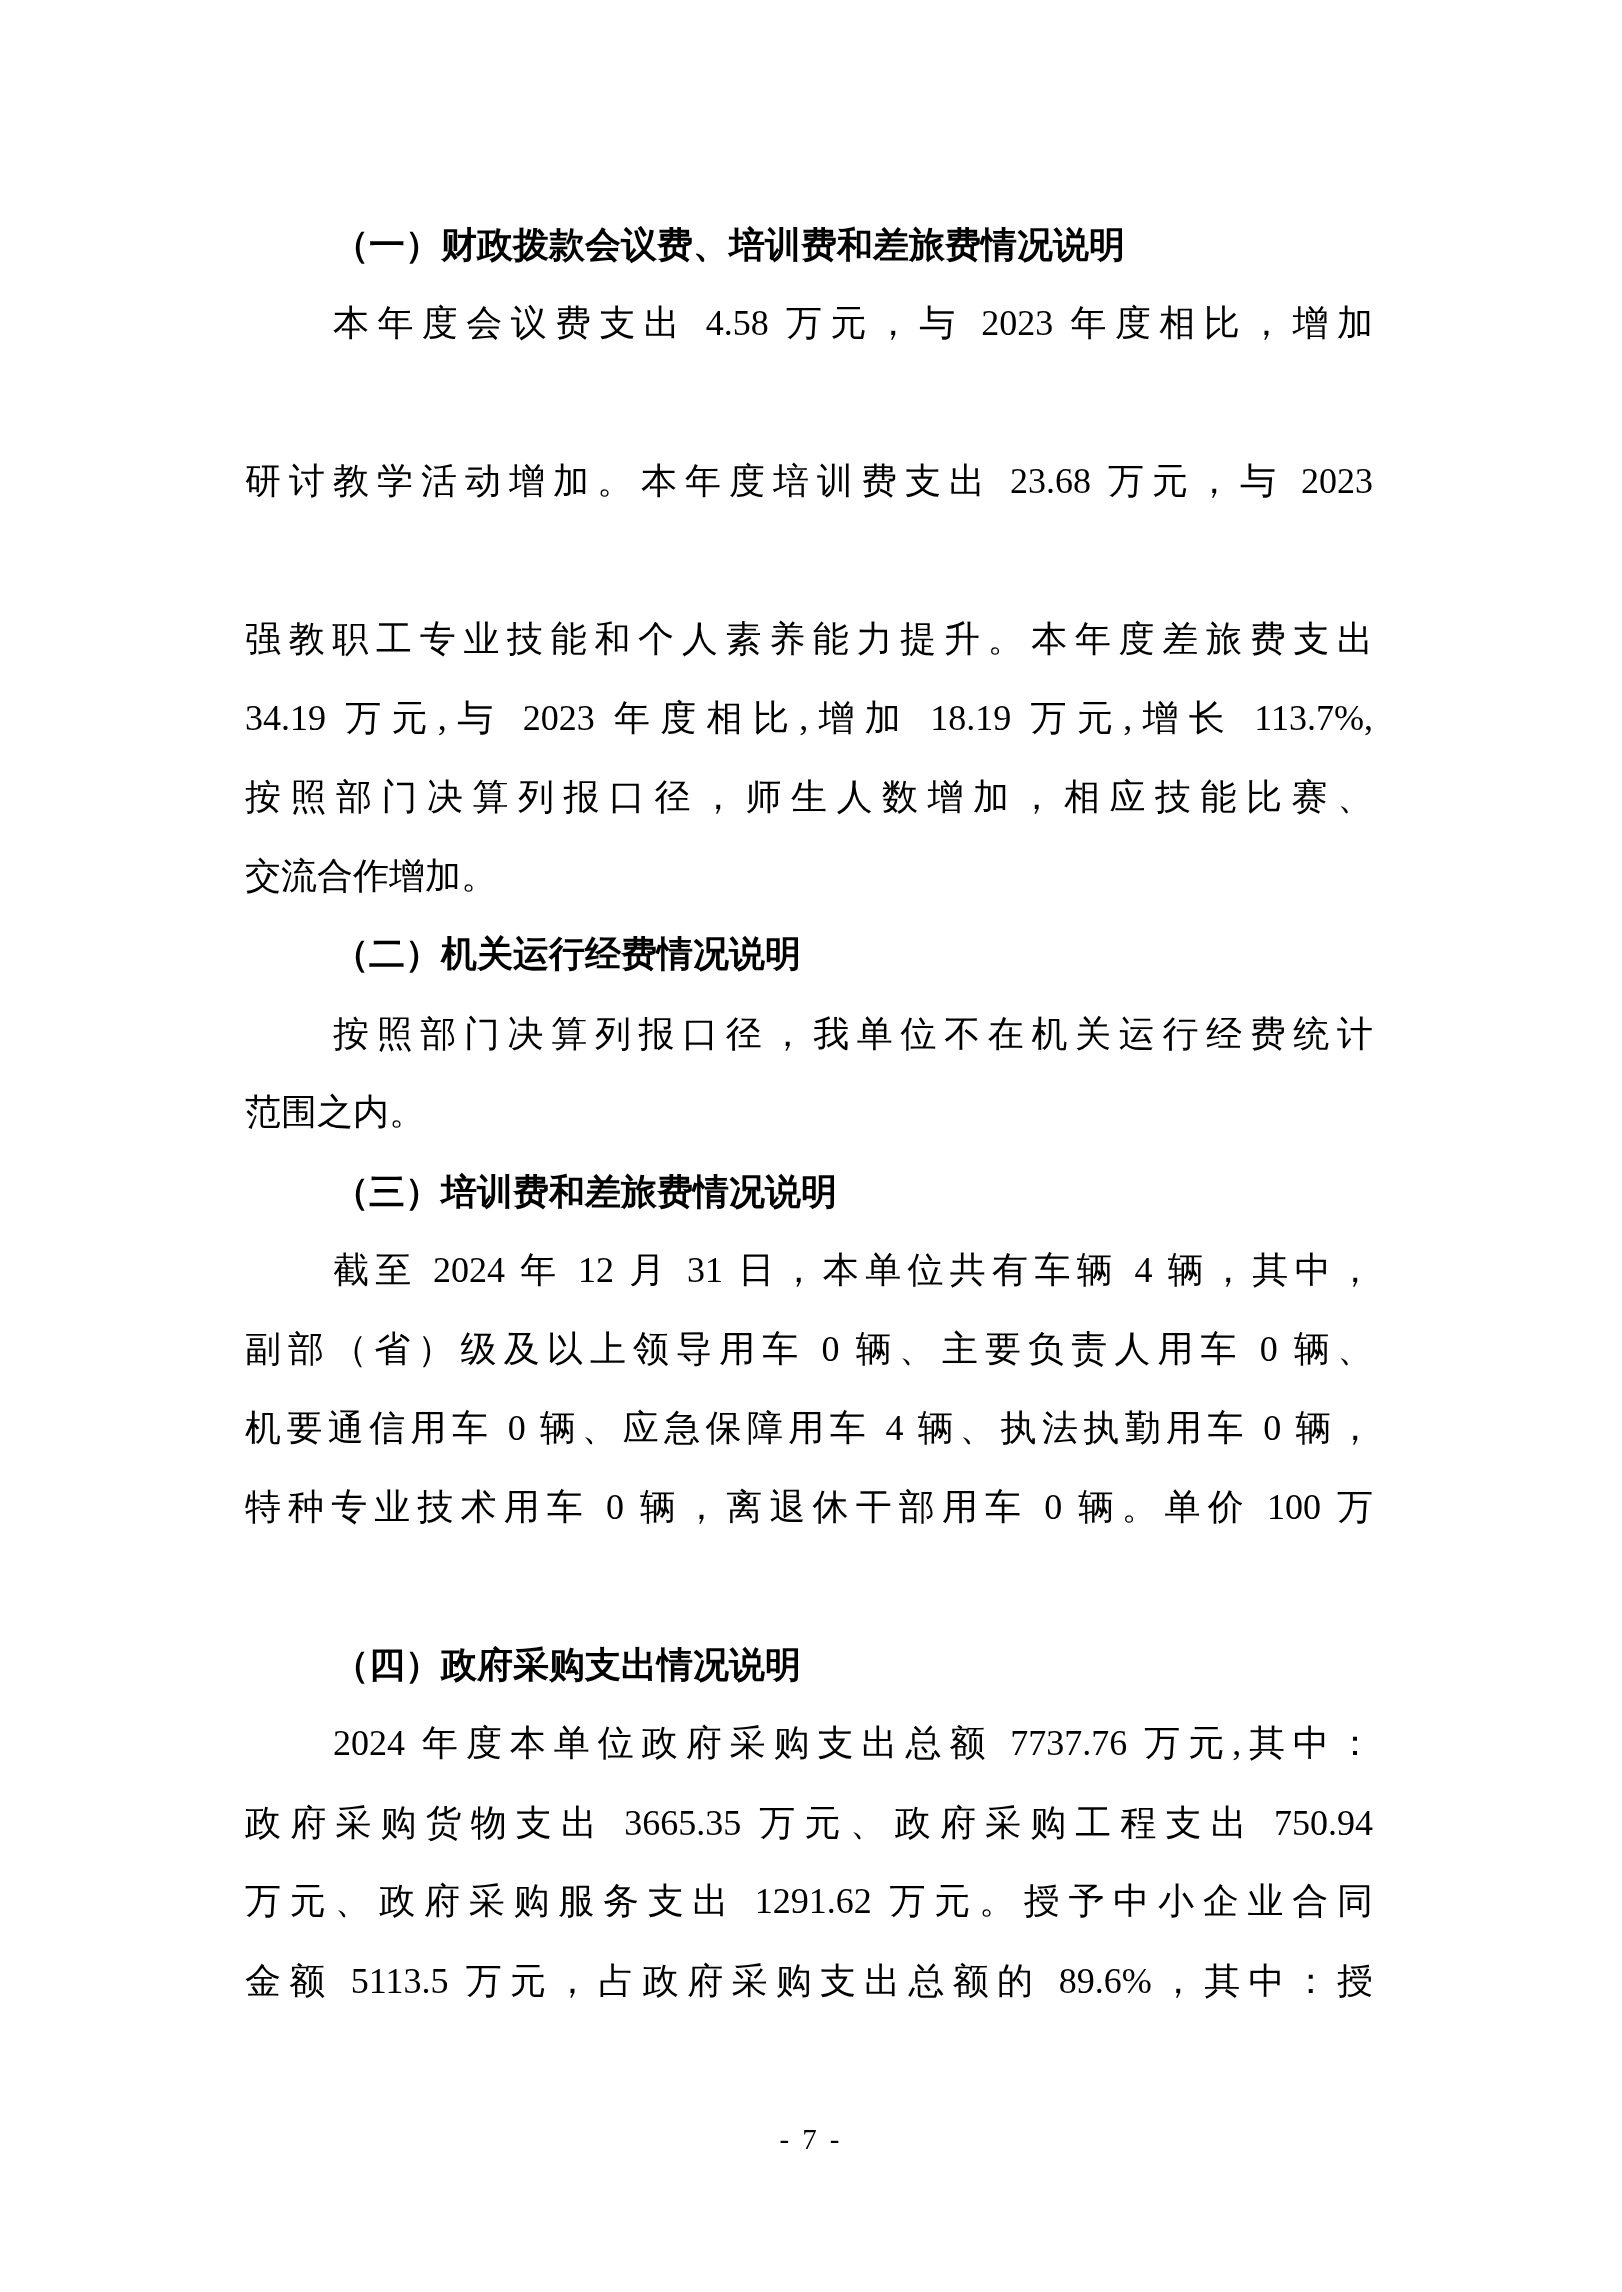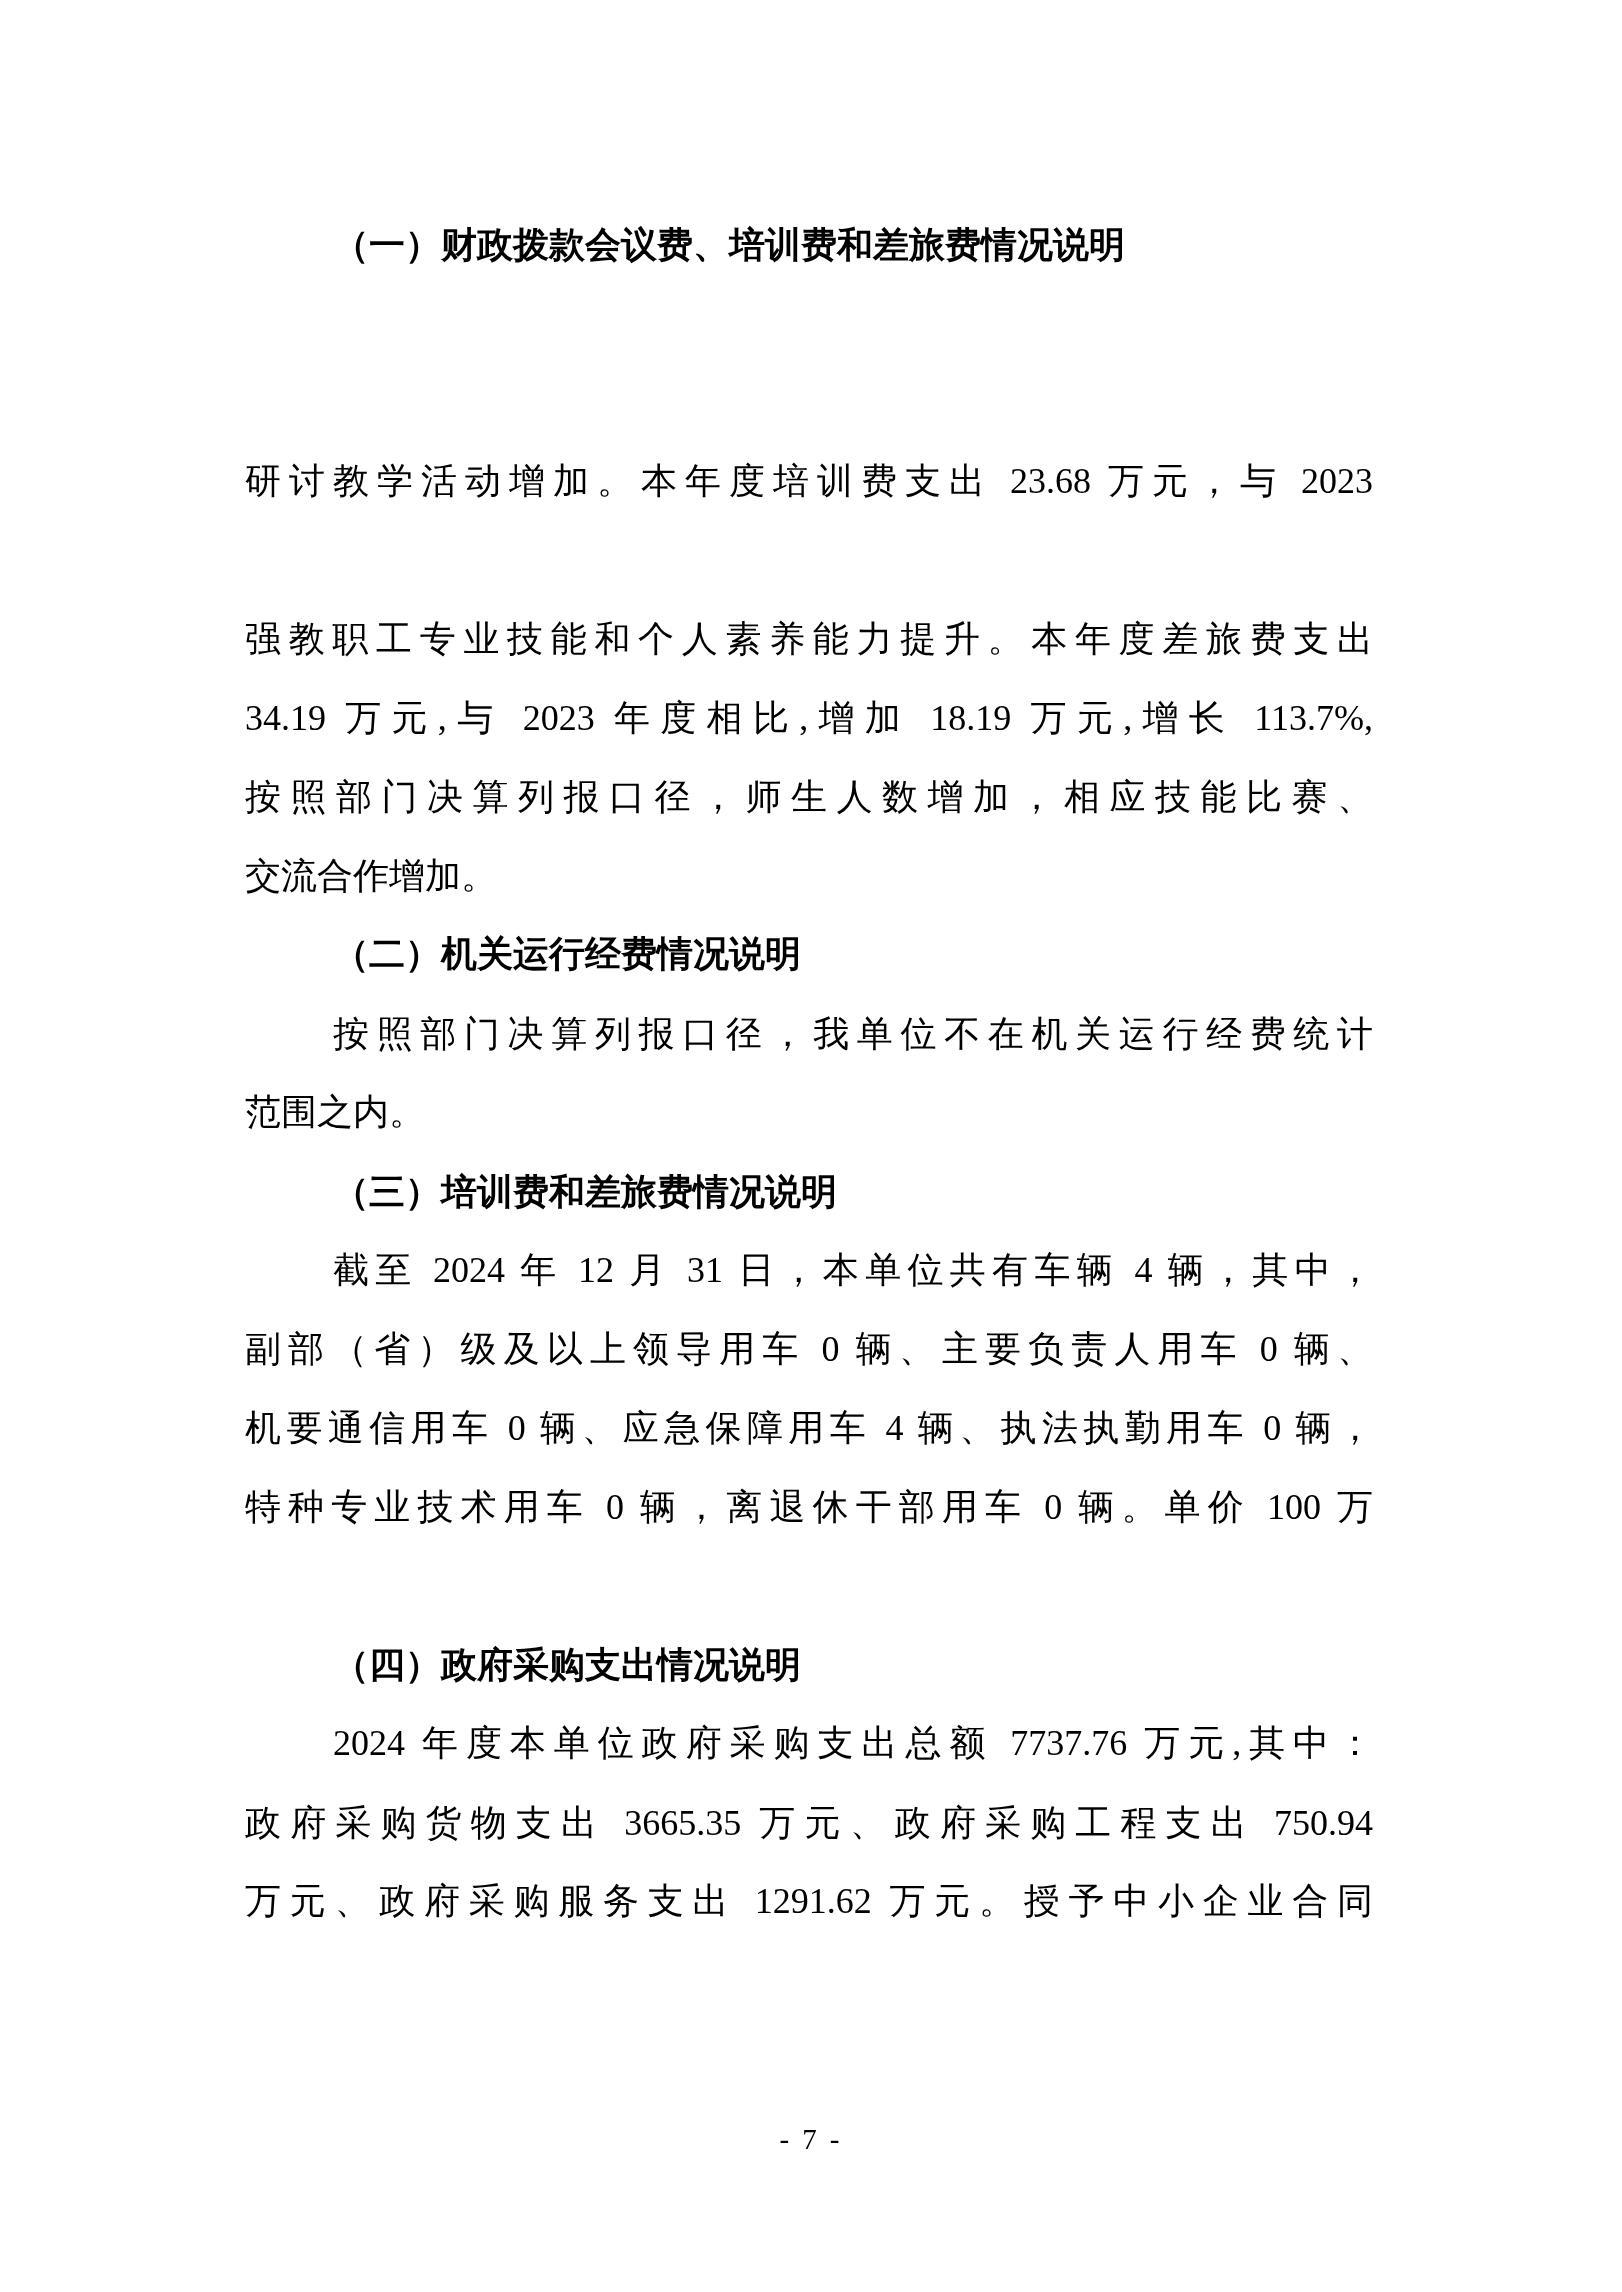--- a/index.html
+++ b/index.html
@@ -30,37 +30,39 @@
     font-size: 29px; line-height: 43px;
     letter-spacing: 2.9px;
   }
 </style>
 </head>
 <body>
 
 <div class="page">
 
   <div class="line heading" style="top:206px">（一）财政拨款会议费、培训费和差旅费情况说明</div>
+  <div class="line indent just" style="top:284px">本年度会议费支出 4.58 万元，与 2023 年度相比，增加</div>
   <div class="line just" style="top:442px">研讨教学活动增加。本年度培训费支出 23.68 万元，与 2023</div>
   <div class="line just" style="top:600px">强教职工专业技能和个人素养能力提升。本年度差旅费支出</div>
   <div class="line just" style="top:679px">34.19 万元,与 2023 年度相比,增加 18.19 万元,增长 113.7%,</div>
   <div class="line just" style="top:758px">按照部门决算列报口径，师生人数增加，相应技能比赛、</div>
   <div class="line" style="top:837px">交流合作增加。</div>
 
   <div class="line heading" style="top:915px">（二）机关运行经费情况说明</div>
   <div class="line indent just" style="top:995px">按照部门决算列报口径，我单位不在机关运行经费统计</div>
   <div class="line" style="top:1073px">范围之内。</div>
 
   <div class="line heading" style="top:1153px">（三）培训费和差旅费情况说明</div>
   <div class="line indent just" style="top:1231px">截至 2024 年 12 月 31 日，本单位共有车辆 4 辆，其中，</div>
   <div class="line just" style="top:1310px">副部（省）级及以上领导用车 0 辆、主要负责人用车 0 辆、</div>
   <div class="line just" style="top:1389px">机要通信用车 0 辆、应急保障用车 4 辆、执法执勤用车 0 辆，</div>
   <div class="line just" style="top:1468px">特种专业技术用车 0 辆，离退休干部用车 0 辆。单价 100 万</div>
 
   <div class="line heading" style="top:1626px">（四）政府采购支出情况说明</div>
   <div class="line indent just" style="top:1704px">2024 年度本单位政府采购支出总额 7737.76 万元,其中：</div>
   <div class="line just" style="top:1784px">政府采购货物支出 3665.35 万元、政府采购工程支出 750.94</div>
   <div class="line just" style="top:1862px">万元、政府采购服务支出 1291.62 万元。授予中小企业合同</div>
+  <div class="line just" style="top:1942px">金额 5113.5 万元，占政府采购支出总额的 89.6%，其中：授</div>
 
   <div class="footer">- 7 -</div>
 
 </div>
 
 
 </body></html>

